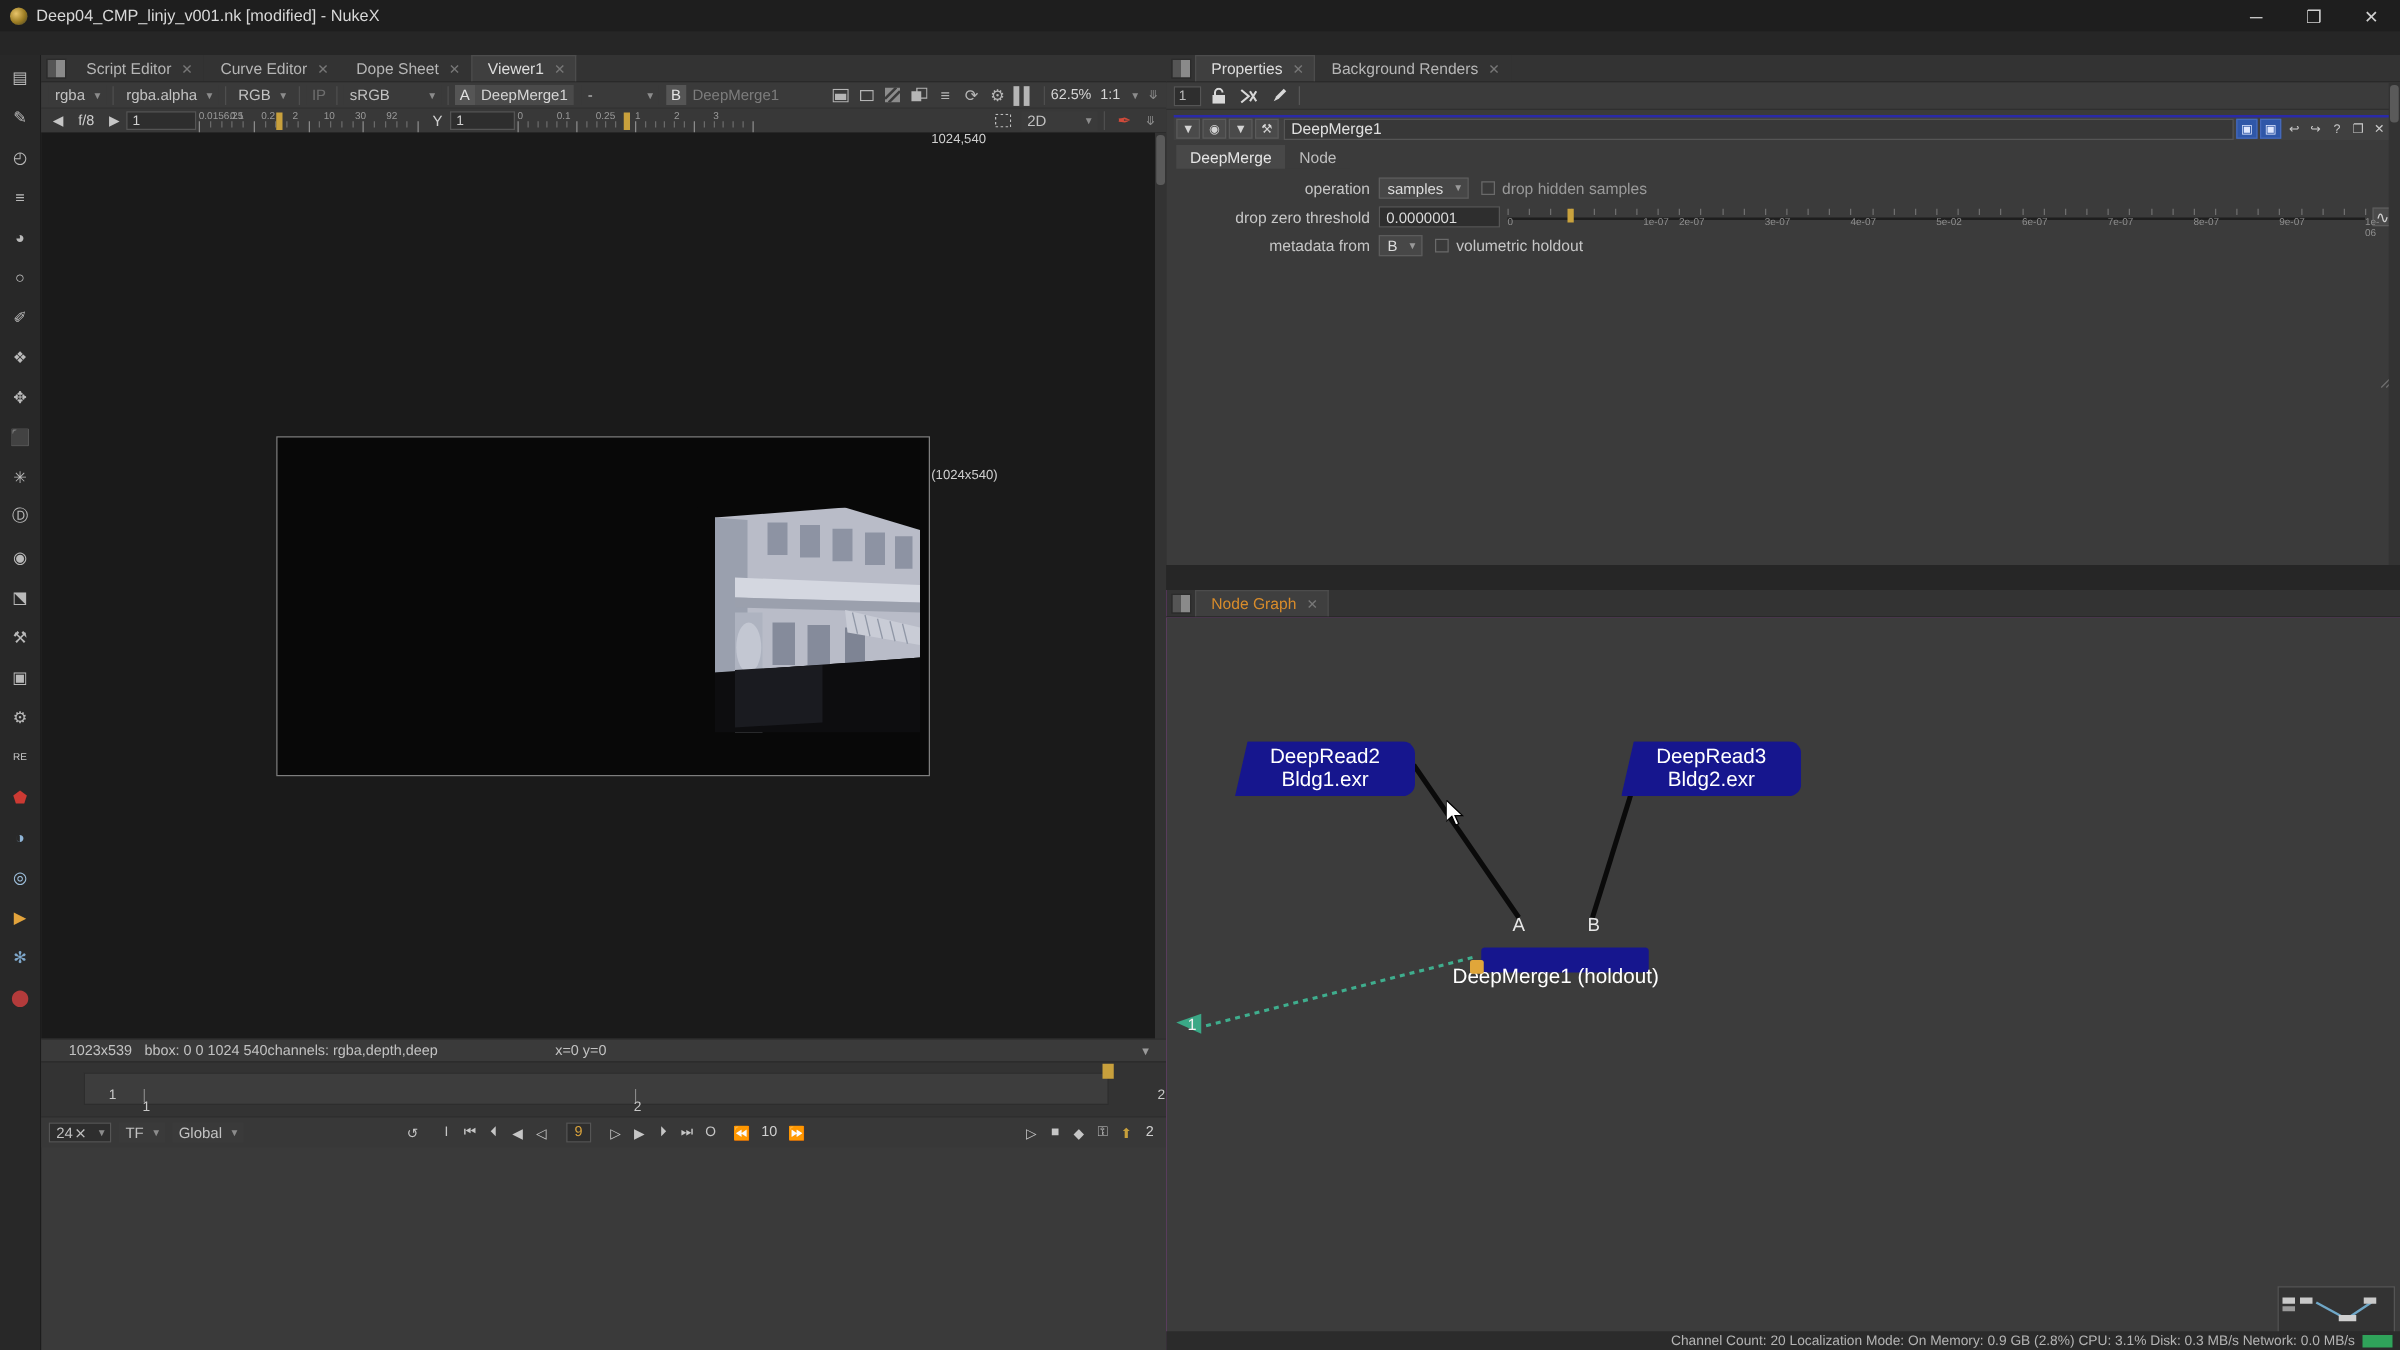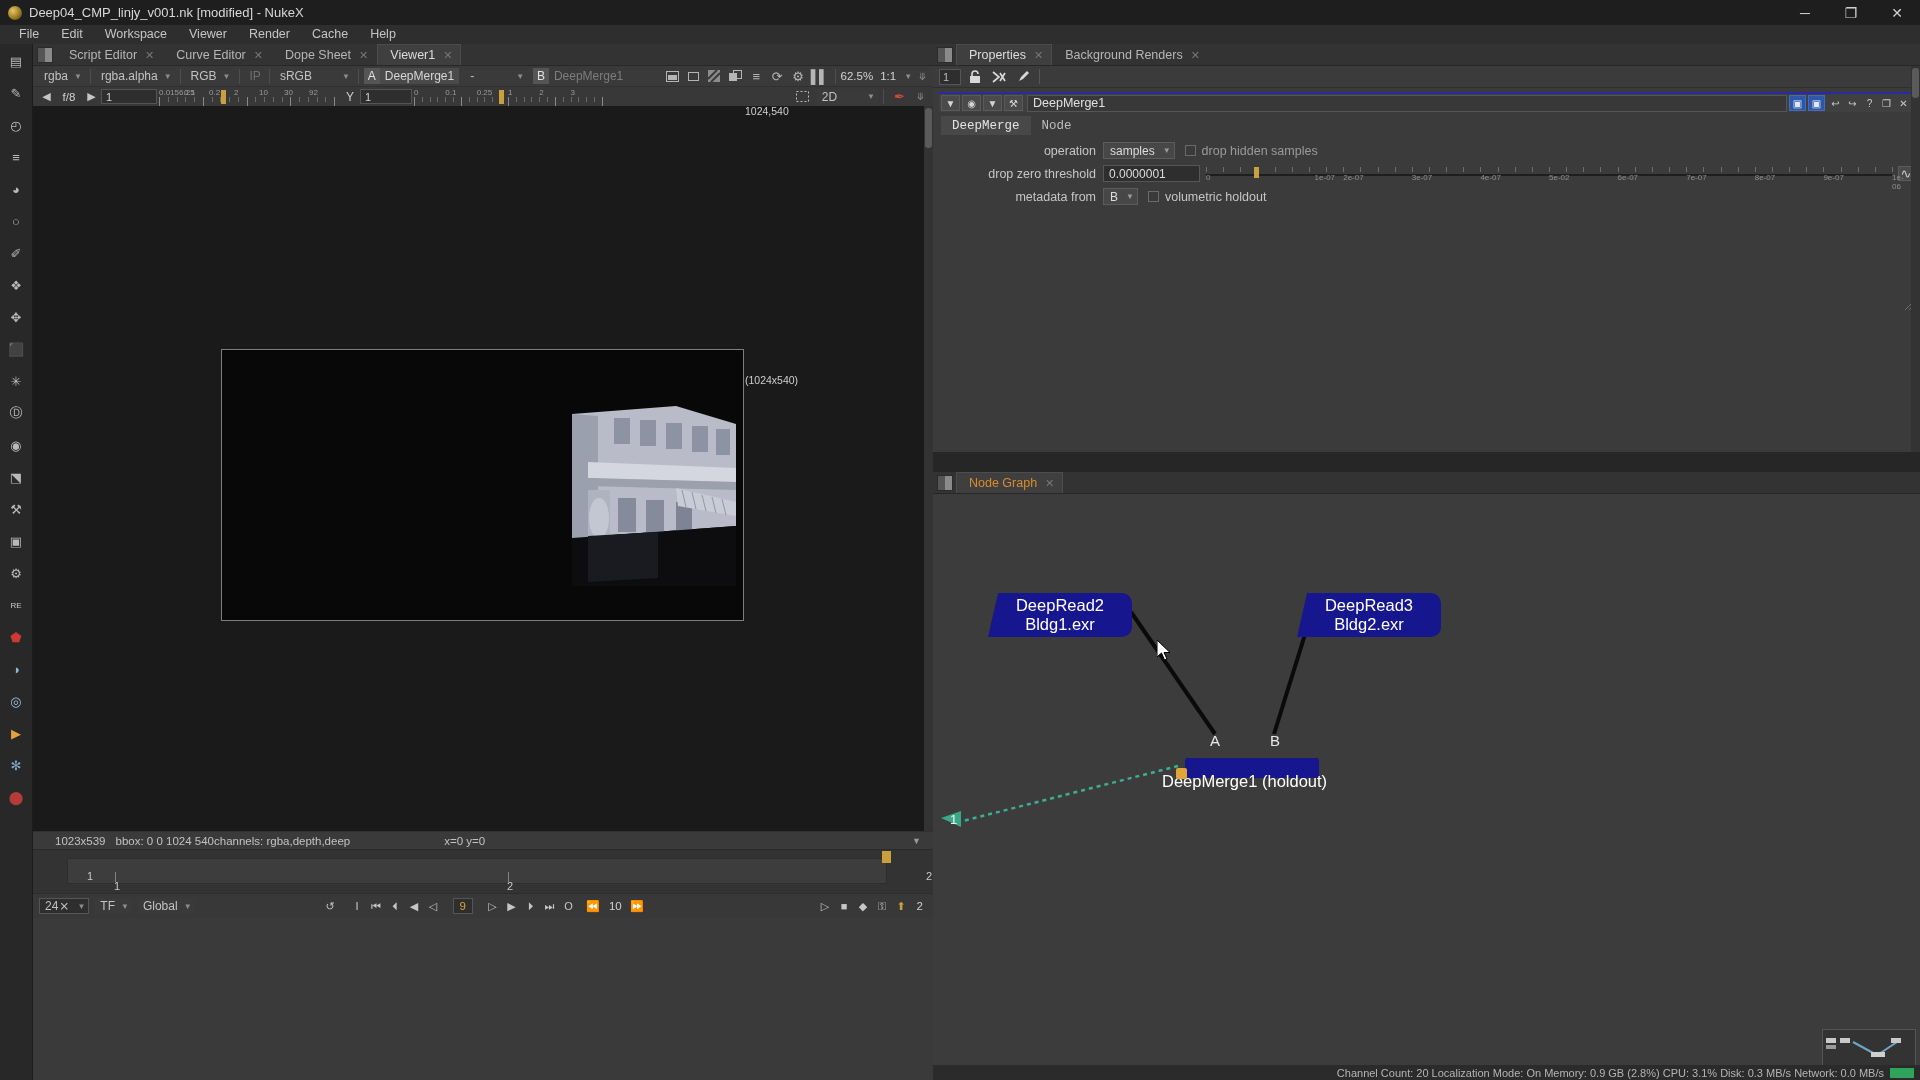--- a/index.html
+++ b/index.html
@@ -145,21 +145,21 @@
     display:flex; align-items:center; padding:0 2px;
   }
   .nh-btn { width:19px; height:16px; display:flex; align-items:center; justify-content:center;
             background:#4a4a4a; border:1px solid #5a5a5a; color:#d4d4d4; font-size:10px; margin-right:2px; }
   .nh-name { flex:1; height:17px; background:#383838; border:1px solid #555; margin:0 2px;
              color:#e0e0e0; font-size:12.5px; display:flex; align-items:center; padding-left:5px; }
   .nh-ic { width:17px; height:16px; display:flex; align-items:center; justify-content:center;
            color:#c9c9c9; font-size:10px; }
   .nh-ic.blue { background:#2f57a8; color:#dfe8ff; border:1px solid #4569bb; margin-right:2px; }
 
-  .ptabs { display:flex; margin:4px 0 0 8px; height:19px;font-family:Liberation Mono, monospace; }
+  .ptabs { display:flex; margin:4px 0 0 8px; height:19px; }
   .ptab { padding:0 11px; height:19px; display:flex; align-items:center; font-size:12.5px;
           background:#3b3b3b; color:#bdbdbd; }
   .ptab.active { background:#484848; color:#e4e4e4; }
 
   .prow { display:flex; align-items:center; height:19px; margin-top:4px; }
   .plabel { width:170px; text-align:right; padding-right:7px; font-size:12.5px; color:#c6c6c6; }
   .pcombo { background:#474747; border:1px solid #5c5c5c; height:17px; min-width:58px;
             display:flex; align-items:center; justify-content:space-between;
             padding:0 3px 0 6px; font-size:12px; color:#dcdcdc; }
   .pcombo .caret { font-size:8px; color:#9a9a9a; margin-left:8px; }
@@ -214,29 +214,20 @@
   <div class="titlebar">
     <div class="tb-icon"></div>
     <div class="tb-title">Deep04_CMP_linjy_v001.nk [modified] - NukeX</div>
     <div class="win-btns">
       <div class="win-btn">─</div>
       <div class="win-btn">❐</div>
       <div class="win-btn close">✕</div>
     </div>
   </div>
 
-  <div class="menubar">
-    <div class="mi">File</div>
-    <div class="mi">Edit</div>
-    <div class="mi">Workspace</div>
-    <div class="mi">Viewer</div>
-    <div class="mi">Render</div>
-    <div class="mi">Cache</div>
-    <div class="mi">Help</div>
-  </div>
 
   <div class="rail" id="tool-rail">
       <div class="ri">▤</div>
       <div class="ri">✎</div>
       <div class="ri">◴</div>
       <div class="ri">≡</div>
       <div class="ri">◕</div>
       <div class="ri">○</div>
       <div class="ri">✐</div>
       <div class="ri">❖</div>

